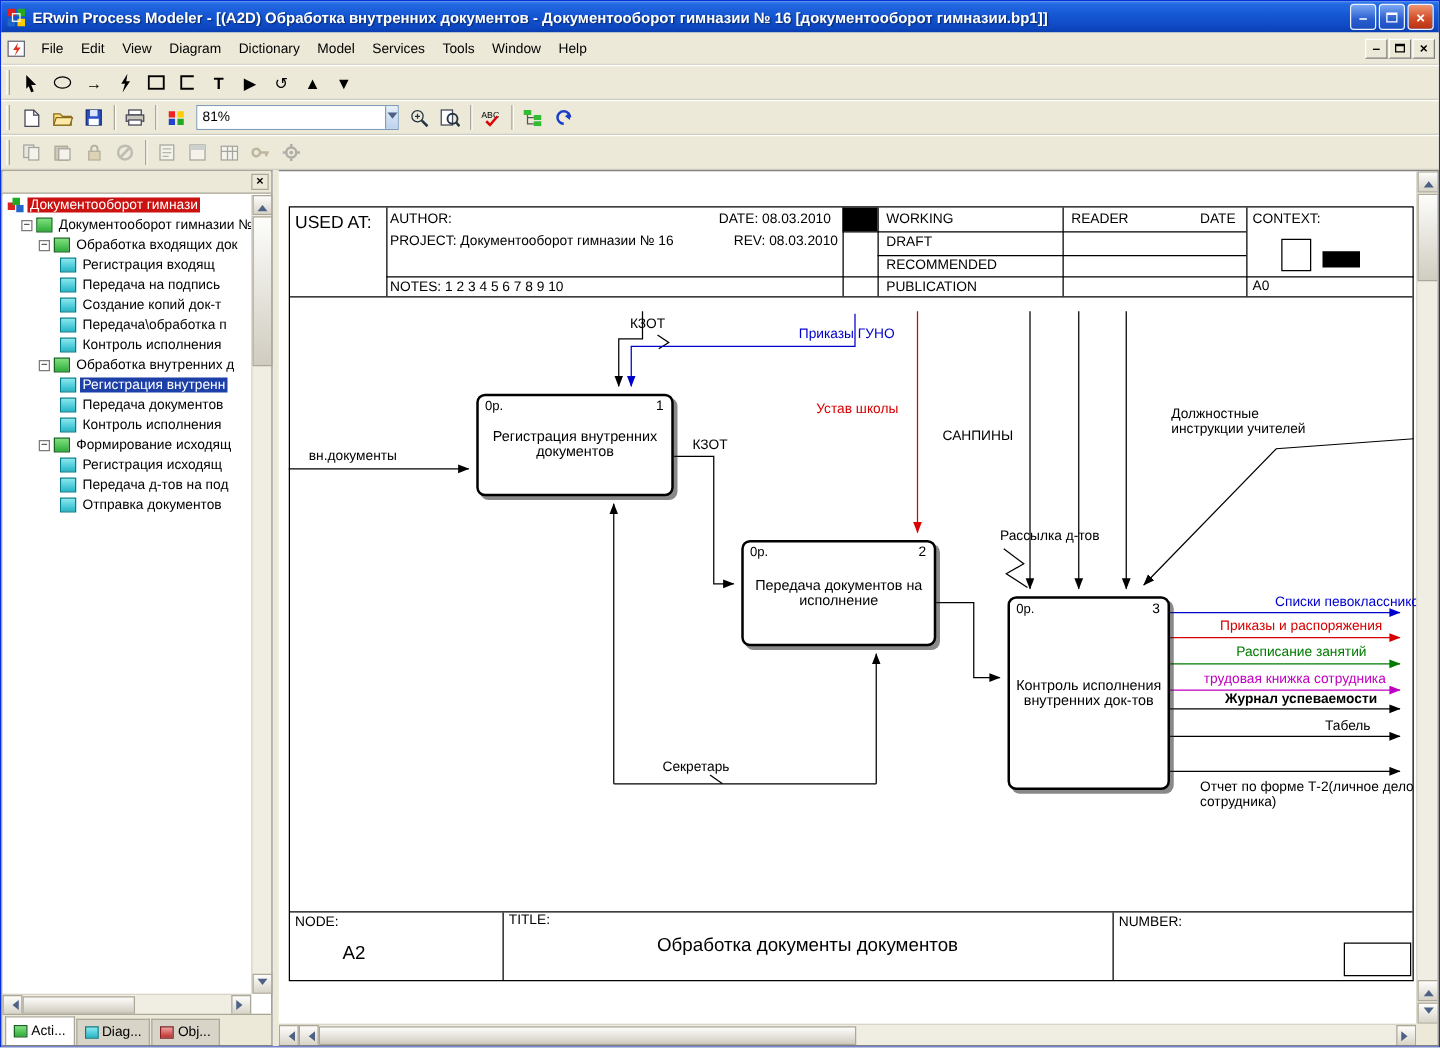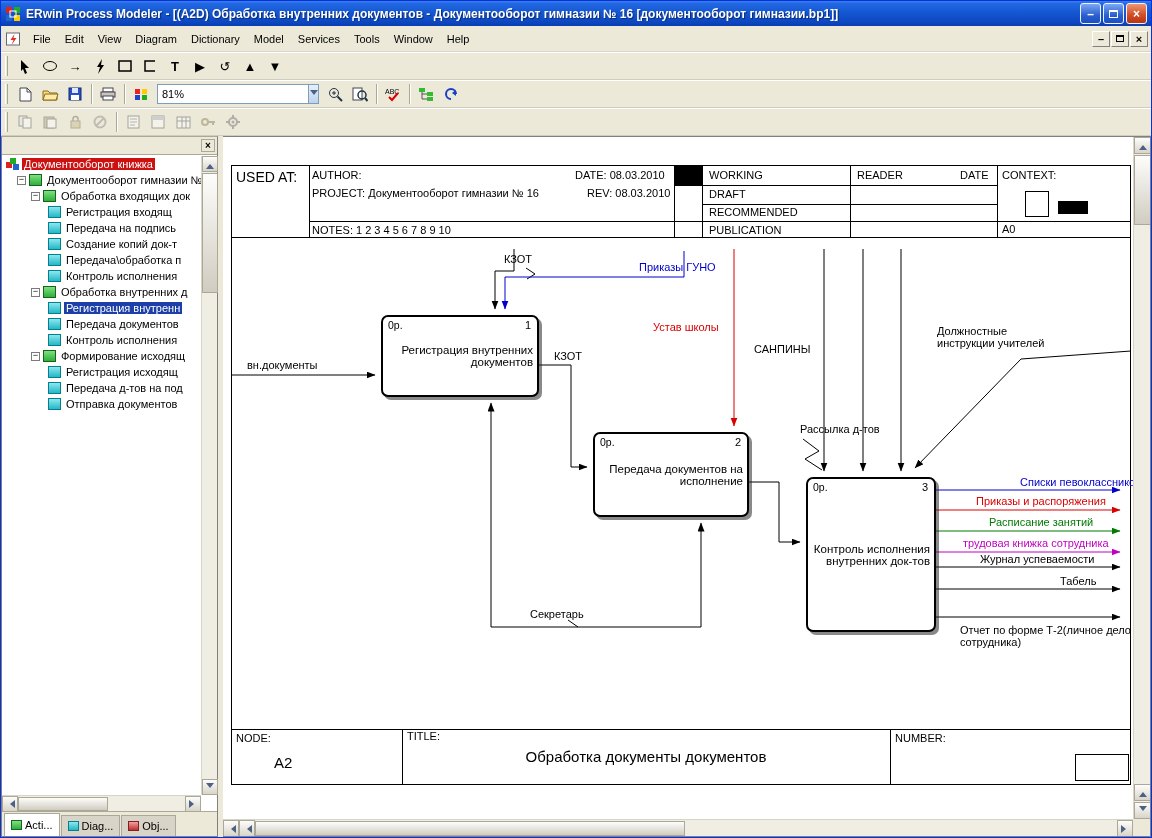--- a/index.html
+++ b/index.html
@@ -89,21 +89,21 @@
   .khead{position:absolute;left:0;top:0;width:100%;height:72px;border-bottom:1px solid #000;}
   .kfoot{position:absolute;left:0;bottom:0;width:100%;height:55px;border-top:1px solid #000;}
   .vl{position:absolute;top:0;bottom:0;width:1px;background:#000;}
   .hl{position:absolute;height:1px;background:#000;}
   .ktx{position:absolute;font-size:11px;white-space:nowrap;}
   .ktx.small{font-size:14px;}
   .big{font-size:15px;}
   .wires{position:absolute;left:0;top:0;}
   .node{position:absolute;background:#fff;border:2px solid #000;border-radius:7px;
     box-shadow:3px 3px 0 rgba(40,40,40,.55);display:flex;align-items:center;justify-content:center;
-    text-align:right;font-size:11.5px;padding:4px;}
+    text-align:center;font-size:11.5px;padding:4px;}
   .node .cost{position:absolute;left:5px;top:2px;font-size:10.5px;}
   .node .num{position:absolute;right:6px;top:2px;font-size:11px;}
   .al{position:absolute;font-size:11px;white-space:nowrap;}
   .al.wrap{white-space:normal;}
   .c-blue{color:#0000cc;margin-left:40px;}.c-red{color:#d90000;}.c-green{color:#007b00;}.c-mag{color:#c000c0;}
   .dvsb{position:absolute;top:0;right:0;width:17px;bottom:17px;background:#f0eee3;border-left:1px solid #d8d4c8;}
   .dhsb{position:absolute;left:0;bottom:0;right:17px;height:17px;background:#f0eee3;border-top:1px solid #d8d4c8;display:flex;}
   .corner{position:absolute;right:0;bottom:0;width:17px;height:17px;background:#ece9d8;}
 </style>
 </head>
@@ -346,21 +346,21 @@
       <div class="tp-head">
         <span class="tp-close">×</span>
       </div>
       <div class="tree">
         <div class="trow lvl0 sel-red">
           <svg class="tico model" width="13" height="12">
               <rect x="0" y="4" width="6" height="6" fill="#d22"></rect>
               <rect x="4" y="0" width="6" height="6" fill="#2a2"></rect>
               <rect x="7" y="6" width="6" height="6" fill="#26c"></rect>
             </svg>
-          <span class="tlabel">Документооборот книжка</span>
+          <span class="tlabel">Документооборот гимнази</span>
         </div>
         <div class="trow lvl1">
           <span class="exp"></span>
           <span class="tico"></span>
           <span class="tlabel">Документооборот гимназии №</span>
         </div>
         <div class="trow lvl2">
           <span class="exp"></span>
           <span class="tico"></span>
           <span class="tlabel">Обработка входящих док</span>
@@ -567,21 +567,21 @@
         <span class="al c-blue" style="left:376px;top:124px;">Приказы ГУНО</span>
         <span class="al c-red" style="left:430px;top:184px;">Устав школы</span>
         <span class="al" style="left:531px;top:206px;">САНПИНЫ</span>
         <span class="al wrap" style="left:714px;top:188px;width:118px;">Должностные инструкции учителей</span>
         <span class="al" style="left:331px;top:213px;">КЗОТ</span>
         <span class="al" style="left:577px;top:286px;">Рассылка д-тов</span>
         <span class="al c-blue" style="left:757px;top:339px;">Списки певоклассников</span>
         <span class="al c-red" style="left:753px;top:358px;">Приказы и распоряжения</span>
         <span class="al c-green" style="left:766px;top:379px;">Расписание занятий</span>
         <span class="al c-mag" style="left:740px;top:400px;">трудовая книжка сотрудника</span>
-        <span class="al" style="left:757px;top:416px;">Журнал успеваемости</span>
+        <span class="al" style="left:757px;top:416px;font-weight:bold;">Журнал успеваемости</span>
         <span class="al" style="left:817px;top:438px;margin-left:20px;">Табель</span>
         <span class="al wrap" style="left:737px;top:487px;width:172px;">Отчет по форме Т-2(личное дело сотрудника)</span>
         <span class="al" style="left:307px;top:471px;">Секретарь</span>
       </div>
 
       <div class="dvsb">
         <div class="sb-btn" style="position:absolute;top:0;left:0;width:17px;height:17px;">
             <span class="arr-up" style="margin:0;"></span>
           </div>
         <div class="sb-thumb" style="position:absolute;top:18px;left:0;width:17px;height:70px;"></div>

